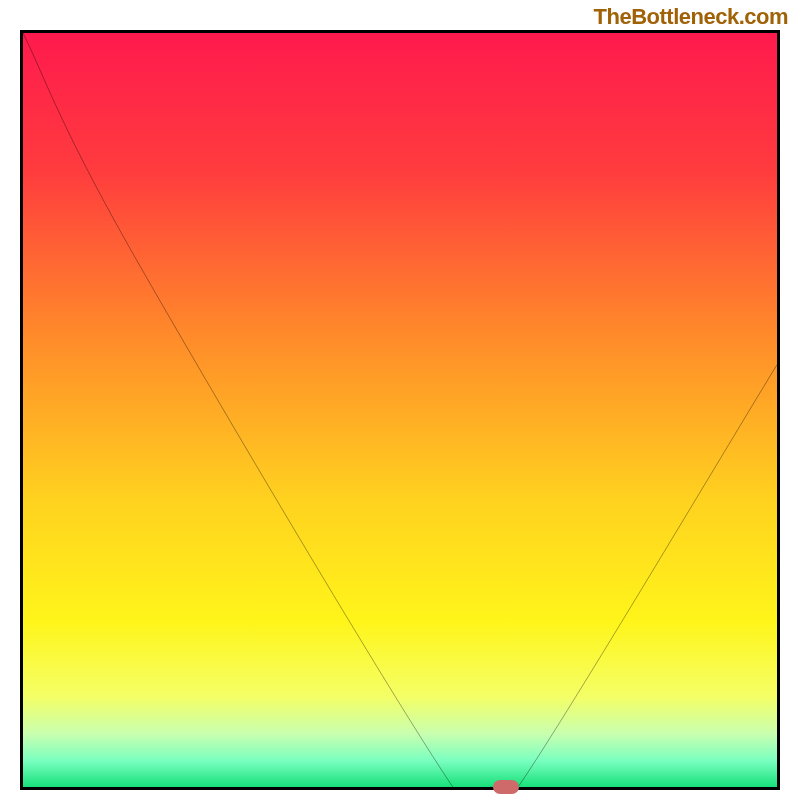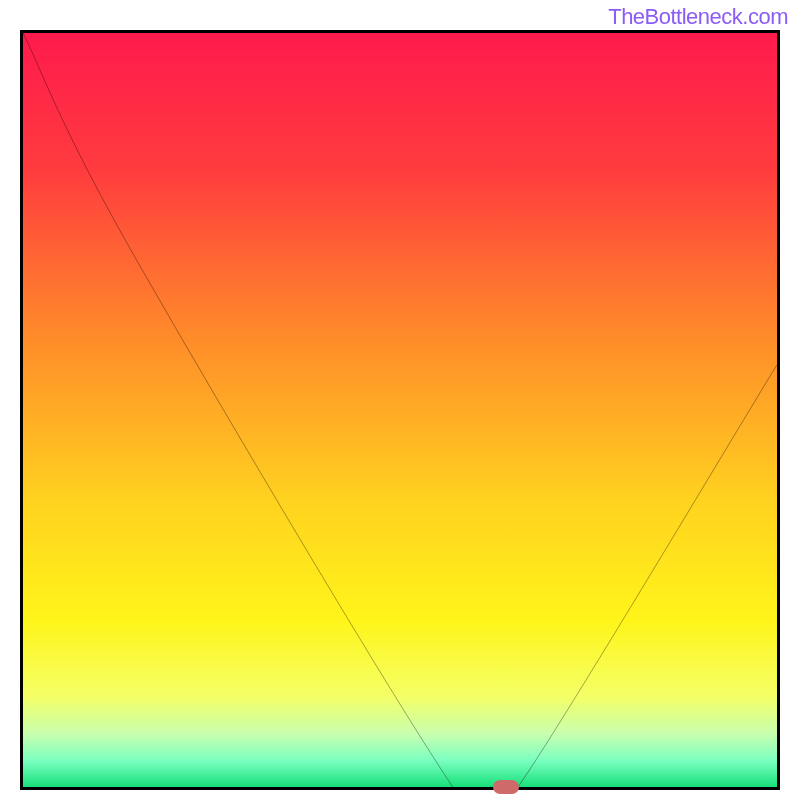--- a/index.html
+++ b/index.html
@@ -13,23 +13,23 @@
   }
   .frame {
     position: relative;
     width: 800px;
     height: 800px;
   }
   .watermark {
     position: absolute;
     top: 4px;
     right: 12px;
-    color: #8b5cf6;
+    color: #a16207;
     font-size: 22px;
-    font-weight: 400;
+    font-weight: 700;
     letter-spacing: -0.5px;
   }
   .plot-box {
     position: absolute;
     left: 20px;
     top: 30px;
     width: 760px;
     height: 760px;
     box-sizing: border-box;
     border: 3px solid #000;

